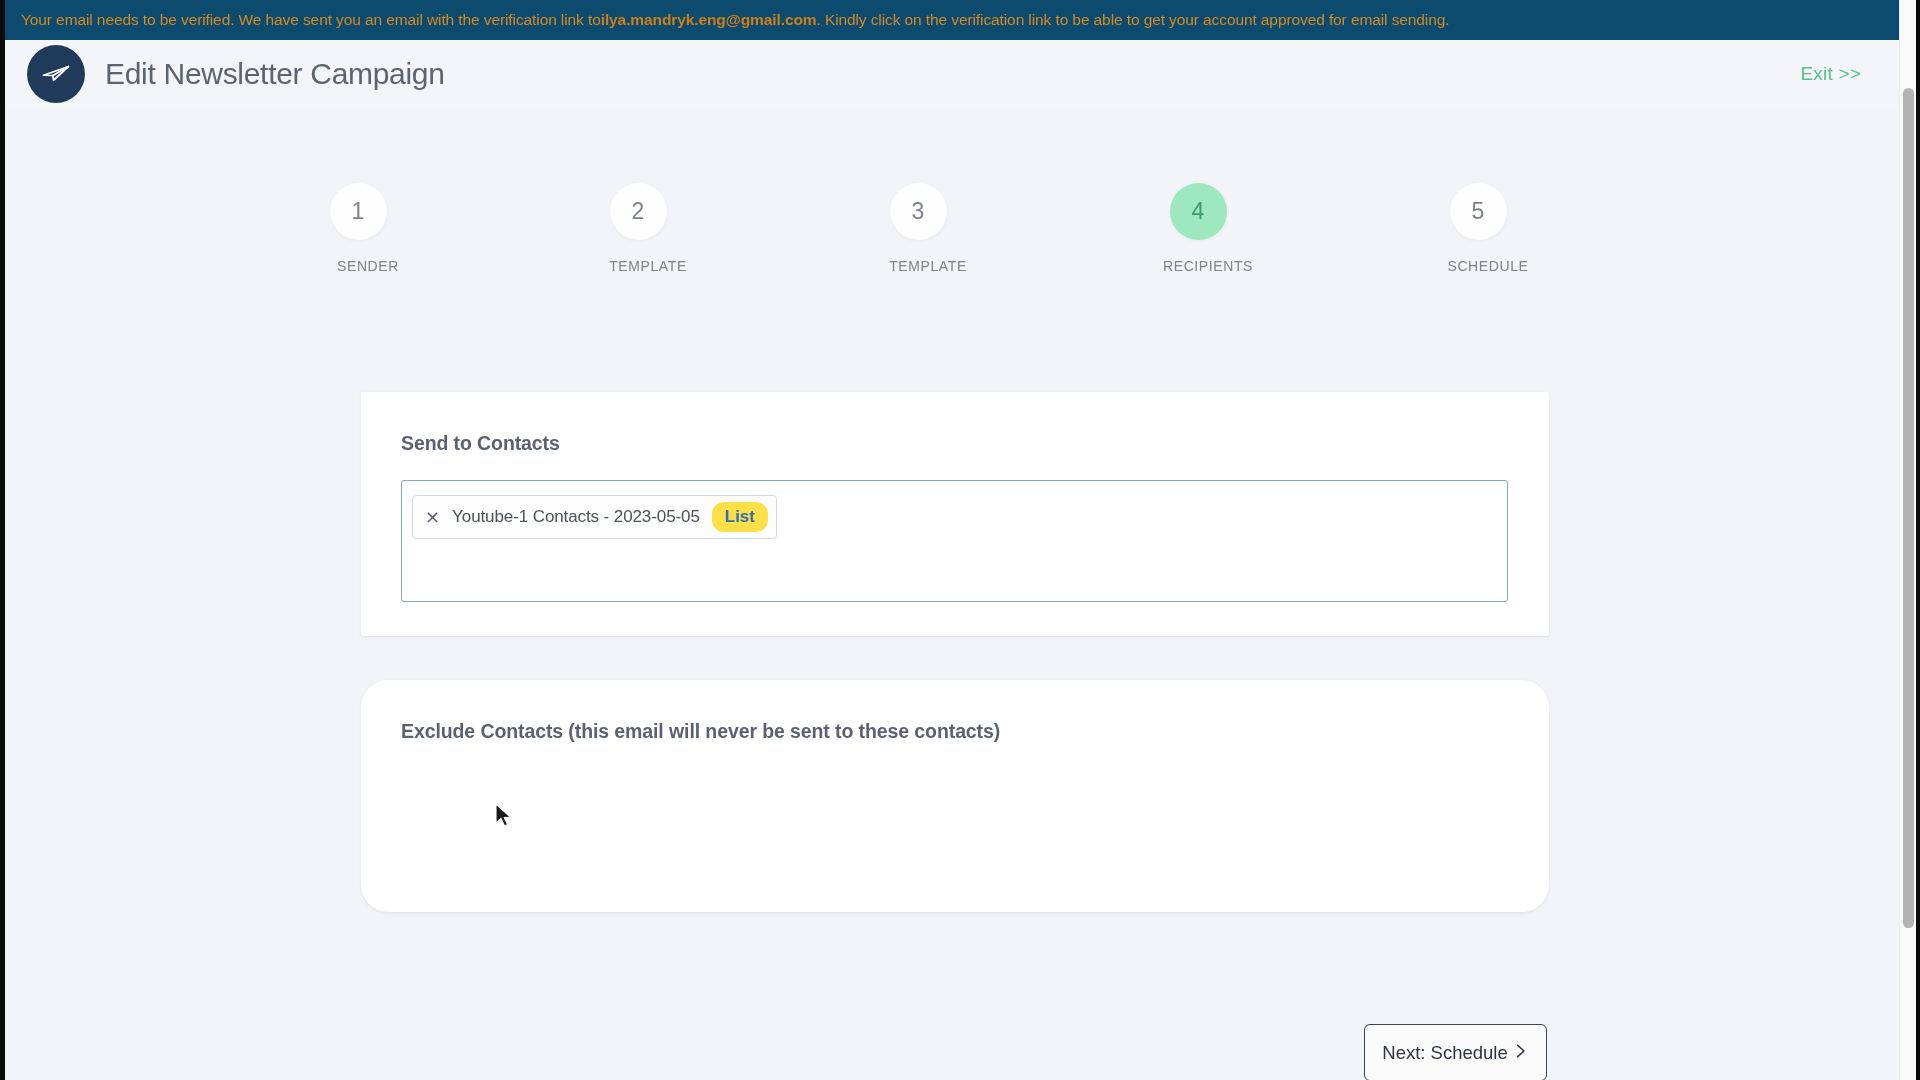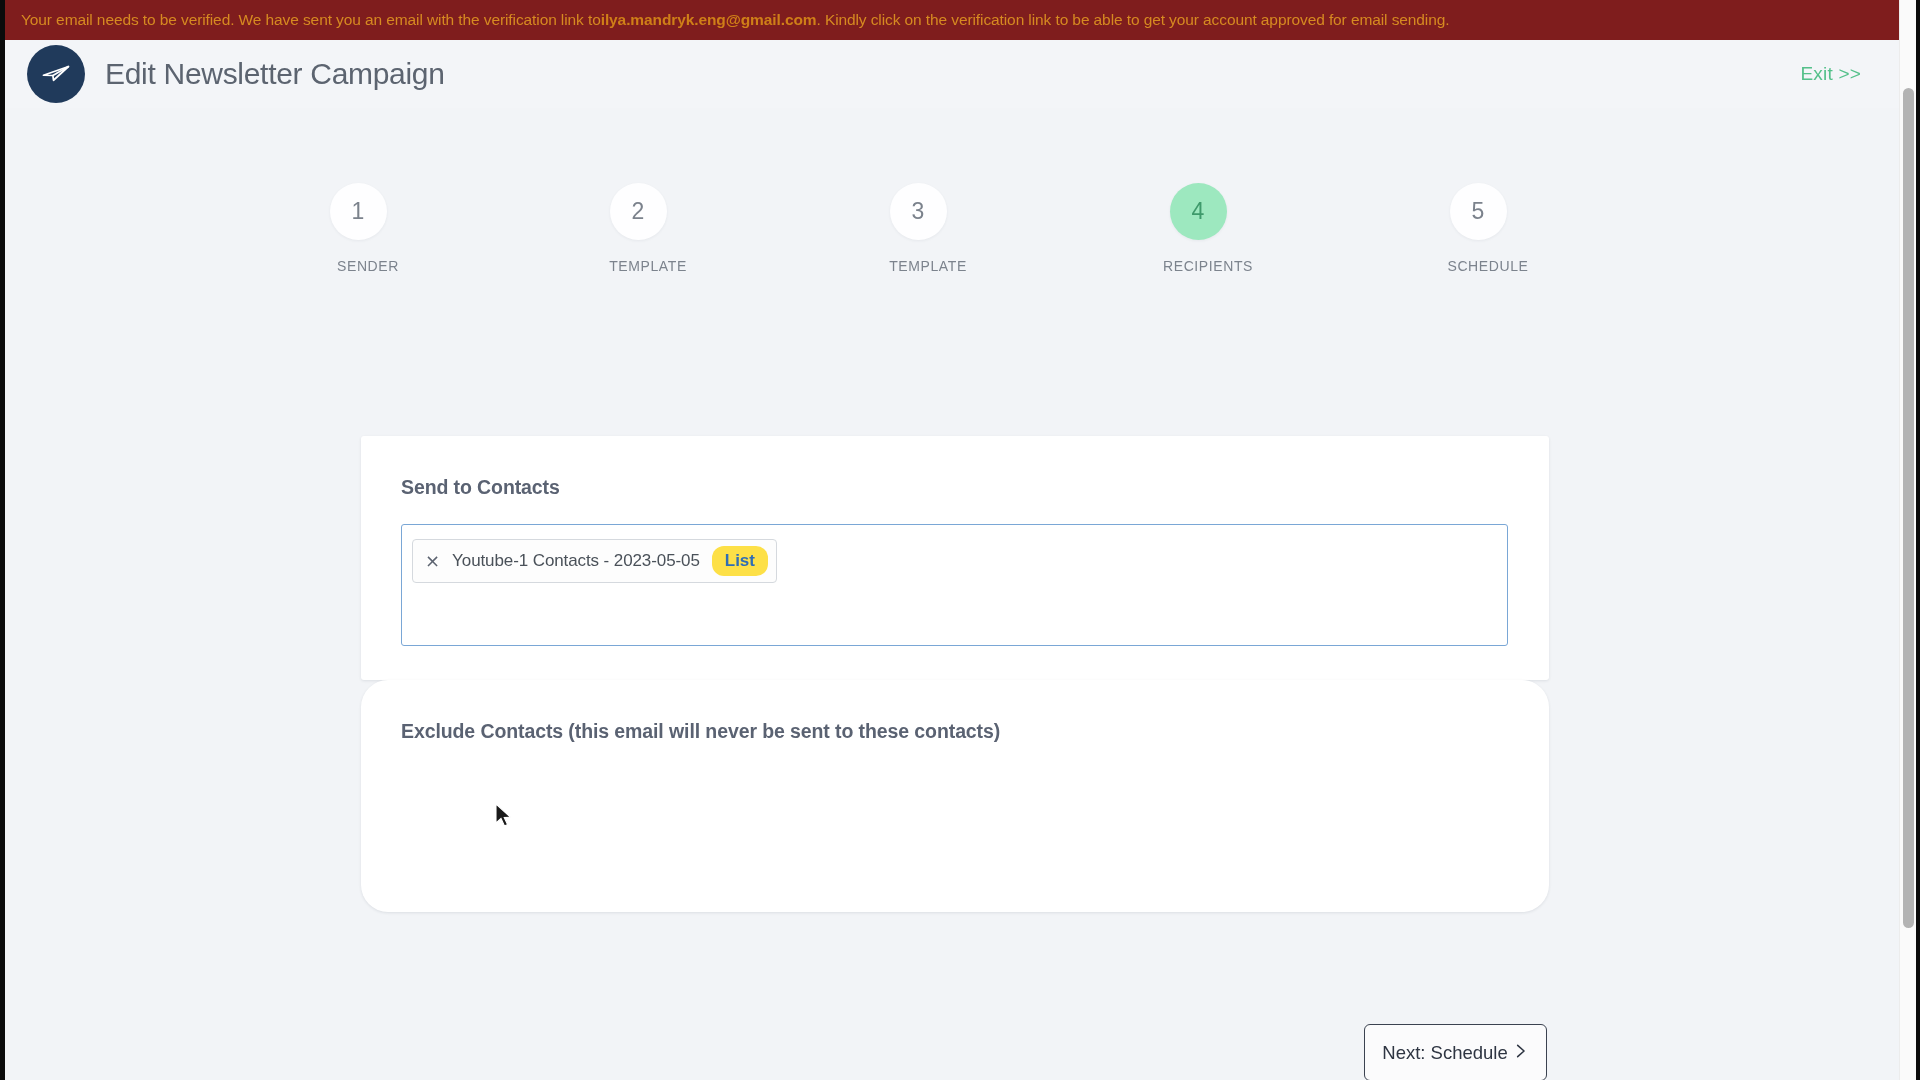--- a/index.html
+++ b/index.html
@@ -21,21 +21,21 @@
     border-right: 4px solid #0b0b0b;
     overflow: hidden;
   }
 
   
   .banner {
     position: absolute;
     top: 0; left: 0;
     width: 1898px;
     height: 40px;
-    background: #7f1d1d;
+    background: #0c4a6e;
     display: flex;
     align-items: center;
     padding-left: 16px;
     font-size: 15.5px;
     color: #d68a21;
     white-space: nowrap;
     letter-spacing: -0.1px;
   }
   .banner .strong {
     font-weight: bold;
@@ -131,21 +131,21 @@
 
   
   .card {
     position: absolute;
     left: 356px;
     width: 1188px;
     background: #ffffff;
     border-radius: 3px;
     box-shadow: 0 1px 3px rgba(30,40,60,0.10);
   }
-  #card-send { top: 284px; height: 244px; margin-top: 44px; }
+  #card-send { top: 284px; height: 244px; }
   #card-exclude { top: 572px; height: 232px; border-radius: 27px; }
 
   .card-title {
     font-size: 19.5px;
     font-weight: bold;
     color: #5a6272;
     padding: 40px 0 0 40px;
     letter-spacing: -0.1px;
   }
 

